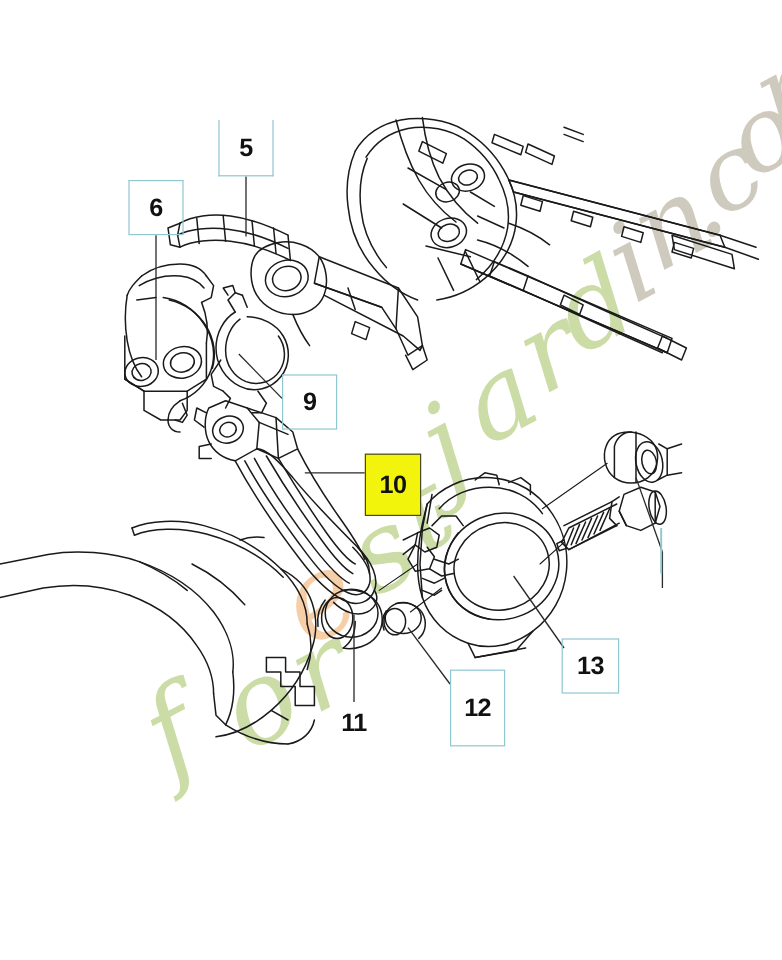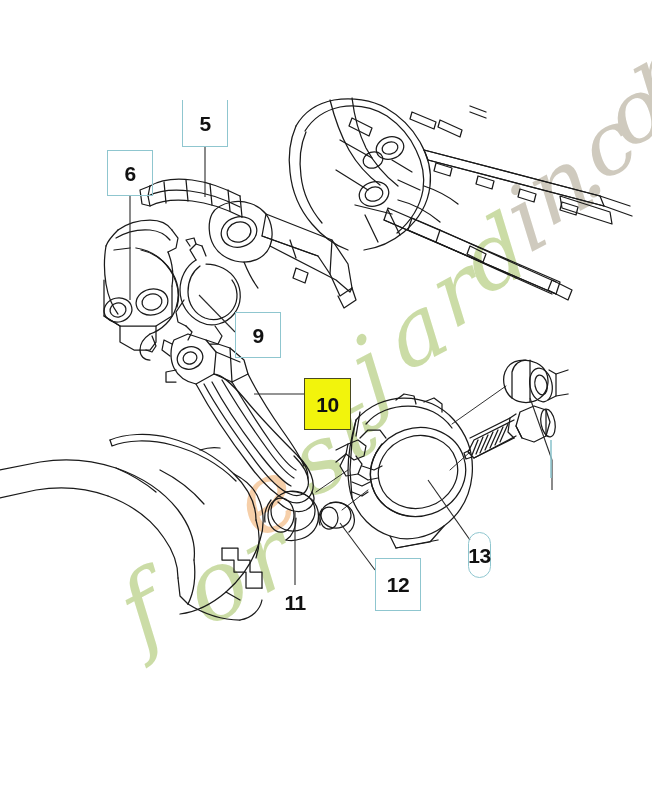--- a/index.html
+++ b/index.html
@@ -394,21 +394,21 @@
       </div>
       <div class="callout boxed" style="left: 235px; top: 312px; width: 46px; height: 46px;">
         <span>9</span>
       </div>
       <div class="callout highlight" style="left: 304px; top: 378px; width: 47px; height: 52px;">
         <span>10</span>
       </div>
       <div class="callout plain" style="left: 278px; top: 589px; width: 34px; height: 26px;">
         <span>11</span>
       </div>
-      <div class="callout boxed" style="left: 375px; top: 558px; width: 46px; height: 53px;">
+      <div class="callout boxed" style="left: 375px; top: 558px; width: 46px; height: 64px;">
         <span>12</span>
       </div>
-      <div class="callout boxed" style="left: 468px; top: 532px; width: 23px; height: 46px; border-radius: 18px;">
+      <div class="callout boxed" style="left: 468px; top: 532px; width: 48px; height: 46px;">
         <span>13</span>
       </div>
     </div>
 
 </div>
 
 </body></html>

